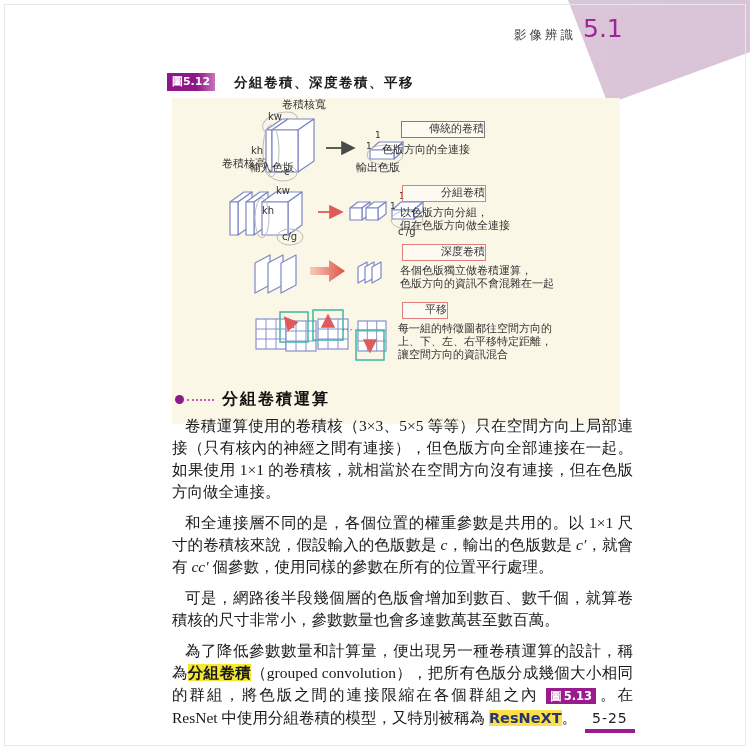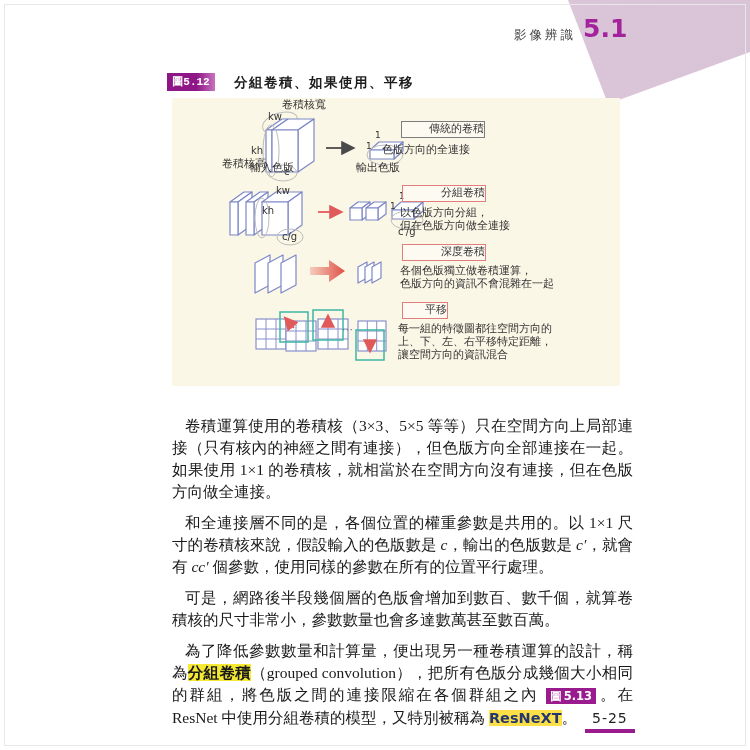--- a/index.html
+++ b/index.html
@@ -5,31 +5,31 @@
   html,body{margin:0;padding:0;background:#fff;}
   .page{position:relative;width:750px;height:750px;background:#fff;overflow:hidden;
         font-family:"DejaVu Sans","Liberation Sans",sans-serif;color:#222;}
   .frame{position:absolute;inset:4px;border:1px solid #e8e8e8;pointer-events:none;}
 
   
   .corner{position:absolute;left:0;top:0;width:750px;height:104px;
           background:linear-gradient(100deg,#cdb2cb 0%,#dcc8da 55%,#d9c3d7 100%);
           clip-path:polygon(568px 0px,750px 0px,750px 52px,608px 104px);}
   .running-title{position:absolute;left:514px;top:27px;font-size:12.5px;color:#3c3c3c;letter-spacing:3px;}
-  .section-number{position:absolute;left:583px;top:14px;font-size:25px;color:#a2239b;font-weight:bold;}
+  .section-number{position:absolute;left:583px;top:14px;font-size:25px;color:#a2239b;}
 
   
   .fig-tag{position:absolute;left:167px;top:73px;width:48px;height:18px;line-height:18px;
            text-align:center;font-size:11px;font-weight:bold;color:#fff;
-           background:linear-gradient(90deg,#8f1686 0%,#8f1686 62%,#c873bd 100%);font-family:Liberation Mono, monospace;}
+           background:linear-gradient(90deg,#8f1686 0%,#8f1686 62%,#c873bd 100%);}
   .fig-caption{position:absolute;left:234px;top:74px;font-size:13.5px;font-weight:600;
                color:#1c1c1c;letter-spacing:1.5px;}
 
   
-  .fig-canvas{position:absolute;left:172px;top:98px;width:448px;height:288px;background:#fbf7e6;}
+  .fig-canvas{position:absolute;left:172px;top:98px;width:448px;height:326px;background:#fbf7e6;}
   .fig-canvas svg{position:absolute;left:0;top:0;}
   .fl{position:absolute;font-size:11px;line-height:12px;color:#333;white-space:nowrap;}
   .f10{font-size:10px;} .f9{font-size:9px;}
   .fbox{position:absolute;height:17px;line-height:14px;border:1.5px solid #e27d7d;text-align:right;
         font-size:11px;color:#333;background:rgba(255,255,255,.45);box-sizing:border-box;}
   .fbox.dark{border-color:#7d7d7d;}
   .fdesc{position:absolute;font-size:11px;line-height:13px;color:#333;white-space:nowrap;}
 
   .face{fill:#fff;stroke:#7d87c5;stroke-width:1.2;stroke-linejoin:round;}
   .hint{fill:none;stroke:#bcbcbc;stroke-width:1;}
@@ -63,21 +63,21 @@
 </head>
 <body>
 
 <div class="page">
   <div class="corner"></div>
   <div class="frame"></div>
   <div class="running-title">影像辨識</div>
   <div class="section-number">5.1</div>
 
   <div class="fig-tag">圖5.12</div>
-  <div class="fig-caption">分組卷積、如果使用、平移</div>
+  <div class="fig-caption">分組卷積、深度卷積、平移</div>
 
   <div class="fig-canvas">
     <svg width="448" height="276" viewBox="0 0 448 276">
       <defs>
         <marker id="mDark" markerWidth="8" markerHeight="8" refX="6" refY="4" orient="auto">
           <path d="M0,0 L8,4 L0,8 z" fill="#4a4a4a"></path>
         </marker>
         <marker id="mRed" markerWidth="8" markerHeight="8" refX="6" refY="4" orient="auto">
           <path d="M0,0 L8,4 L0,8 z" fill="#e05a5a"></path>
         </marker>
@@ -197,20 +197,25 @@
     <div class="fdesc" style="left:228px;top:166px">各個色版獨立做卷積運算，</div>
     <div class="fdesc" style="left:228px;top:179px">色版方向的資訊不會混雜在一起</div>
 
     <span class="fl" style="left:170px;top:226px;color:#667">⋯</span>
     <div class="fbox" style="left:230px;top:204px;width:46px"><span>平移</span></div>
     <div class="fdesc" style="left:226px;top:224px">每一組的特徵圖都往空間方向的</div>
     <div class="fdesc" style="left:226px;top:237px">上、下、左、右平移特定距離，</div>
     <div class="fdesc" style="left:226px;top:250px">讓空間方向的資訊混合</div>
   </div>
 
+  <div class="section-heading">
+    <span class="bullet"></span>
+    <span class="dotline"></span>
+    <h2>分組卷積運算</h2>
+  </div>
 
   <div class="body-text">
     <p>卷積運算使用的卷積核（3×3、5×5 等等）只在空間方向上局部連接（只有核內的神經之間有連接），但色版方向全部連接在一起。如果使用 1×1 的卷積核，就相當於在空間方向沒有連接，但在色版方向做全連接。</p>
     <p>和全連接層不同的是，各個位置的權重參數是共用的。以 1×1 尺寸的卷積核來說，假設輸入的色版數是 <span class="seg-math">c</span>，輸出的色版數是 <span class="seg-math">c′</span>，就會有 <span class="seg-math">cc′</span> 個參數，使用同樣的參數在所有的位置平行處理。</p>
     <p>可是，網路後半段幾個層的色版會增加到數百、數千個，就算卷積核的尺寸非常小，參數數量也會多達數萬甚至數百萬。</p>
     <p>為了降低參數數量和計算量，便出現另一種卷積運算的設計，稱為<span class="seg-hl">分組卷積</span>（grouped convolution），把所有色版分成幾個大小相同的群組，將色版之間的連接限縮在各個群組之內 <span class="seg-badge">圖5.13</span>。在 ResNet 中使用分組卷積的模型，又特別被稱為 <span class="seg-en">ResNeXT</span>。</p>
   </div>
 
   <div class="page-num">5-25</div>
   <div class="page-num-rule"></div>

